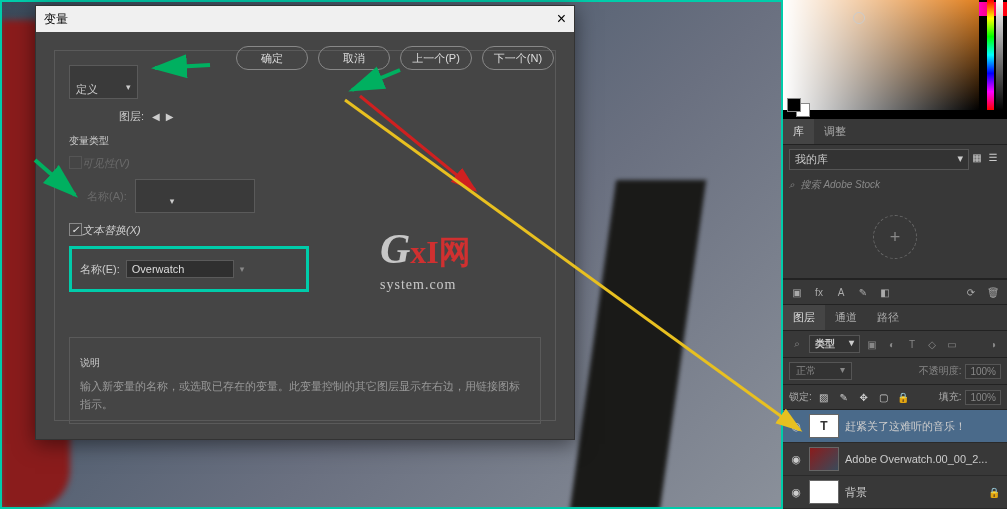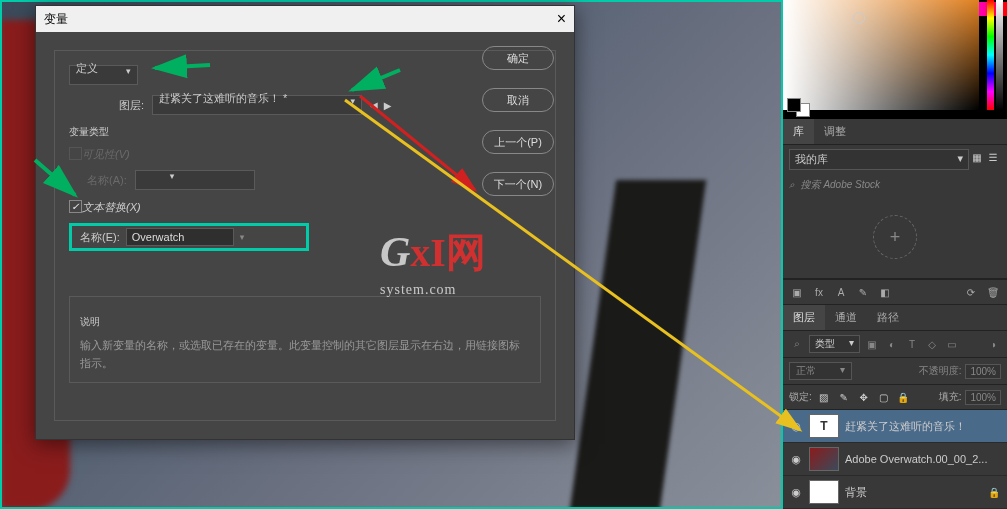--- a/index.html
+++ b/index.html
@@ -9,37 +9,37 @@
 .bg-photo::before { content:""; position:absolute; left:0; top:20px; width:70px; height:490px; background:#8a1c1c; border-radius:0 40px 40px 0; filter:blur(3px); }
 .bg-photo::after { content:""; position:absolute; right:100px; top:180px; width:90px; height:330px; background:#1a1a18; transform:skewX(-8deg); filter:blur(2px); }
 .bg-sel { position:absolute; left:0; top:0; width:783px; height:509px; border:2px solid #00ccaa; pointer-events:none; }
 
 .dialog { position: absolute; left: 35px; top: 5px; width: 540px; height: 435px; background: #454545; border: 1px solid #333; box-shadow: 0 4px 20px rgba(0,0,0,0.5); }
 .dlg-title { height: 26px; background: #f0f0f0; display: flex; align-items: center; padding: 0 8px; color: #000; font-size: 12px; gap: 16px; }
 .dlg-close { margin-left: auto; font-size: 16px; cursor: pointer; color: #000; }
 .dlg-body { position: relative; padding: 18px 18px; height: calc(100% - 26px); }
 .dlg-inner { border: 1px solid #5a5a5a; height: 100%; padding: 14px; position: relative; }
 
-.dropdown { display: inline-flex; align-items: flex-end; background: #3a3a3a; border: 1px solid #5a5a5a; height: 20px; padding: 8px 6px; color: #ccc; font-size: 11px; }
+.dropdown { display: inline-flex; align-items: flex-start; background: #3a3a3a; border: 1px solid #5a5a5a; height: 20px; padding: 16px 6px; color: #ccc; font-size: 11px; }
 .dropdown .chev { margin-left: 28px; font-size: 9px; }
 .row { display: flex; align-items: center; gap: 8px; margin-bottom: 10px; }
 .label { color: #ccc; font-size: 11px; }
 .section-title { color: #ccc; font-size: 10px; margin: 8px 0; }
 .checkbox { display: flex; align-items: flex-start; color: #ccc; font-size: 11px; margin-bottom: 8px; font-style: italic; }
 .cb-box { width: 13px; height: 13px; border: 1px solid #888; display: inline-flex; align-items: center; justify-content: center; font-size: 10px; color: #eee; }
 .disabled { color: #6a6a6a; }
 .disabled .cb-box { border-color: #555; }
 
-.name-box { border: 3px solid #00ccaa; padding: 2px 8px; display: flex; align-items: center; gap: 6px; width: 240px; margin-top:2px; }
+.name-box { border: 3px solid #00ccaa; padding: 11px 8px; display: flex; align-items: center; gap: 6px; width: 240px; margin-top:2px; }
 .name-input { background: #2f2f2f; border: 1px solid #5a5a5a; color: #ddd; font-size: 11px; padding: 2px 5px; width: 108px; }
 
 .desc-box { border: 1px solid #5a5a5a; padding: 10px; margin-top: 45px; }
 .desc-text { color: #999; font-size: 11px; line-height: 1.6; }
 
-.btn-col { position: absolute; right: 20px; top: 14px; display: flex; flex-direction: column; gap: 18px; }
+.btn-col { position: absolute; right: 20px; top: 14px; display: flex; flex-direction: row; gap: 10px; }
 .ps-btn { width: 72px; height: 24px; border: 1px solid #888; border-radius: 12px; background: transparent; color: #ddd; font-size: 11px; cursor: pointer; }
 
 .arrow-btns { display: inline-flex; gap: 6px; color: #ccc; font-size: 10px; }
 
 .right-panel { position: absolute; right: 0; top: 0; width: 224px; height: 509px; background: #383838; display: flex; flex-direction: column; }
 .color-area { height: 130px; position: relative; background: linear-gradient(to bottom, #000, #000); }
 .color-grad { position: absolute; right: 28px; top: 0; width: 196px; height: 110px; background: linear-gradient(to right, #fff, rgba(255,0,0,0)), linear-gradient(to top, #000, rgba(0,0,0,0)), #e08020; }
 .color-ring { position:absolute; left:70px; top:12px; width:12px; height:12px; border:1px solid #ccc; border-radius:50%; }
 .color-sliders { position:absolute; right:0; top:0; width:20px; height:110px; display:flex; gap:2px; }
 .slider-v { width:7px; height:100%; background: linear-gradient(to bottom, #f00,#ff0,#0f0,#0ff,#00f,#f0f,#f00); }
@@ -62,41 +62,41 @@
 .lib-content { height: 90px; display:flex; align-items:center; justify-content:center; border-bottom:1px solid #222; }
 .add-circle { width: 44px; height: 44px; border: 1px dashed #666; border-radius: 50%; display: flex; align-items: center; justify-content: center; color: #888; font-size: 18px; }
 
 .mini-icons { display: flex; gap: 6px; padding: 4px 6px; justify-content: flex-start; flex-wrap: wrap; border-top:1px solid #222; border-bottom:1px solid #222; }
 .mini-icons .icon-sm { color: #aaa; }
 
 .layer-tabs { display: flex; background: #383838; font-size: 11px; }
 .layer-tabs .panel-tab.active { background: #454545; }
 
 .layer-filter { display: flex; align-items: center; padding: 4px 6px; gap: 4px; border-bottom: 1px solid #222; }
-.filter-dd { background: #333; border: 1px solid #555; color: #ccc; font-size: 10px; padding: 1px 5px; display:flex; gap:14px; }
+.filter-dd { background: #333; border: 1px solid #555; color: #ccc; font-size: 10px; padding: 1px 5px; display:flex; gap:14px;font-weight:bold; }
 .layer-filter .icon-sm { color: #888; }
 
 .blend-row { display: flex; align-items: center; padding: 4px 6px; gap: 4px; font-size: 10px; color: #888; border-bottom: 1px solid #222; }
 .blend-dd { background: #333; border:1px solid #555; padding:1px 6px; color:#888; display:flex; gap:24px; }
 .pct-box { background: #333; border: 1px solid #555; padding: 1px 4px; color: #888; }
 
 .lock-row { display: flex; align-items: center; padding: 4px 6px; gap: 4px; font-size: 10px; color: #aaa; border-bottom: 1px solid #222; }
 
 .layer-item { display: flex; align-items: center; padding: 4px 6px; gap: 6px; font-size: 11px; color: #ccc; border-bottom: 1px solid #2a2a2a; }
 .layer-item.sel { background: #4a6a8a; }
 .eye { width: 14px; text-align: center; color: #ccc; }
 .layer-thumb { width: 30px; height: 24px; border: 1px solid #666; background: #888; display: flex; align-items: center; justify-content: center; font-size: 12px; }
 .layer-thumb.t { background:#fff; color:#333; font-weight:bold; }
 .layer-thumb.img { background: linear-gradient(135deg,#8a1c1c,#3a4a5a); }
 .layer-thumb.bg { background: #fff; }
 .lock-ic { margin-left: auto; color: #aaa; font-size: 10px; }
 
 .watermark { position: absolute; left: 380px; top: 225px; color: rgba(255,255,255,0.7); font-family: serif; pointer-events: none; }
 .watermark .g { font-size: 42px; font-weight: bold; font-style: italic; }
-.watermark .xi { font-size: 40px; color: #d03030; font-weight: bold; }
+.watermark .xi { font-size: 32px; color: #d03030; font-weight: bold; }
 .watermark .sys { font-size: 14px; letter-spacing: 1px; }
 
 svg.annot { position: absolute; left: 0; top: 0; width: 1007px; height: 509px; pointer-events: none; }
 </style>
 </head>
 <body>
 
 <div class="bg-photo"></div>
 <div class="bg-sel"></div>
 
@@ -108,24 +108,20 @@
   <div class="dlg-body">
     <div class="dlg-inner">
       <div class="row">
         <div class="dropdown">
           <span>定义</span>
           <span class="chev">▾</span>
         </div>
       </div>
       <div class="row" style="margin-left:50px;">
         <span class="label">图层:</span>
-        <div class="dropdown" style="width:210px; justify-content:space-between;">
-          <span>赶紧关了这难听的音乐！ *</span>
-          <span class="chev">▾</span>
-        </div>
         <span class="arrow-btns">
           <span>◀</span>
           <span>▶</span>
         </span>
       </div>
       <div class="section-title">变量类型</div>
       <div class="checkbox disabled">
         <span class="cb-box"></span>
         <span>可见性(V)</span>
       </div>

